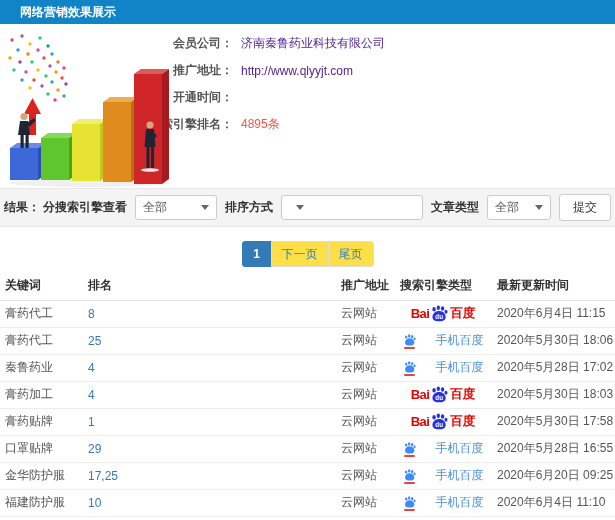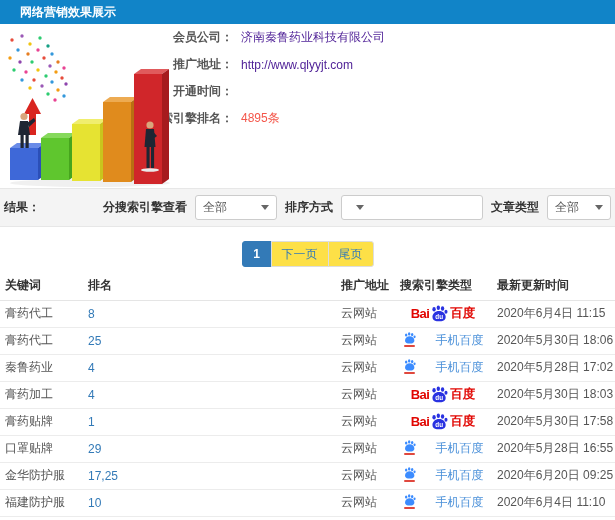--- a/index.html
+++ b/index.html
@@ -6,21 +6,21 @@
   html,body { width:615px; height:520px; overflow:hidden; background:#fff;
     font-family:"Liberation Sans","DejaVu Sans",sans-serif; font-size:12px; color:#555; }
 
   
   .titlebar { height:24px; background:#1184c8; color:#fff; line-height:24px;
     padding-left:20px; font-weight:bold; font-size:12px; }
 
   
   .info-section { position:relative; height:164px; background:#fff; }
   .illustration { position:absolute; left:0; top:4px; }
-  .info-rows { margin-left:140px; }
+  .info-rows { margin-left:140px; padding-top:6px; }
   .info-row { display:flex; align-items:center; height:27px; }
   .info-label { width:93px; text-align:right; font-weight:bold; color:#555; }
   .info-value { margin-left:8px; }
   .v-link { color:#4c1d95; text-decoration:none; cursor:pointer; }
   .v-text { color:#555; }
   .v-red  { color:#f4564a; }
 
   
   .filter-bar { height:39px; background:#f4f4f4; border-top:1px solid #e7e7e7;
     border-bottom:1px solid #e7e7e7; display:flex; align-items:center; padding:0 4px; }
@@ -55,21 +55,21 @@
     white-space:nowrap; overflow:hidden; }
   td.td-eng { padding:0; text-align:center; }
   td.td-date { padding-left:4px; }
   .rank-link { color:#337ab7; text-decoration:none; cursor:pointer; }
 
   
   .bd-logo { display:inline-flex; align-items:center; gap:1px; vertical-align:middle; }
   .bd-bai { color:#e10602; font-weight:800; font-size:13px; letter-spacing:-0.5px; }
   .bd-cn  { color:#e10602; font-weight:800; font-size:12.5px; }
   
-  .mbd { display:inline-flex; align-items:flex-start; gap:19px; vertical-align:middle; }
+  .mbd { display:inline-flex; align-items:flex-end; gap:19px; vertical-align:middle; }
   .mbd-icon { display:inline-flex; flex-direction:column; align-items:center; }
   .mbd-underline { width:11px; height:2px; background:#e0483e; margin-top:1px; border-radius:1px; }
   .mbd-label { color:#4a90d9; font-size:12px; }
 </style>
 </head>
 <body>
 
 <div class="titlebar">网络营销效果展示</div>
 
 <div class="info-section">
@@ -190,20 +190,21 @@
     </span>
     <span class="filter-label">排序方式</span>
     <span class="fake-select w-sort">
       <span class="chevron"></span>
     </span>
     <span class="filter-label">文章类型</span>
     <span class="fake-select w-type">
       <span class="sel-text">全部</span>
       <span class="chevron"></span>
     </span>
+    <button class="submit-btn">提交</button>
   </div>
 </div>
 
 <div class="pagination">
   <span class="page-item first active">1</span>
   <span class="page-item">下一页</span>
   <span class="page-item last">尾页</span>
 </div>
 
 <table>

